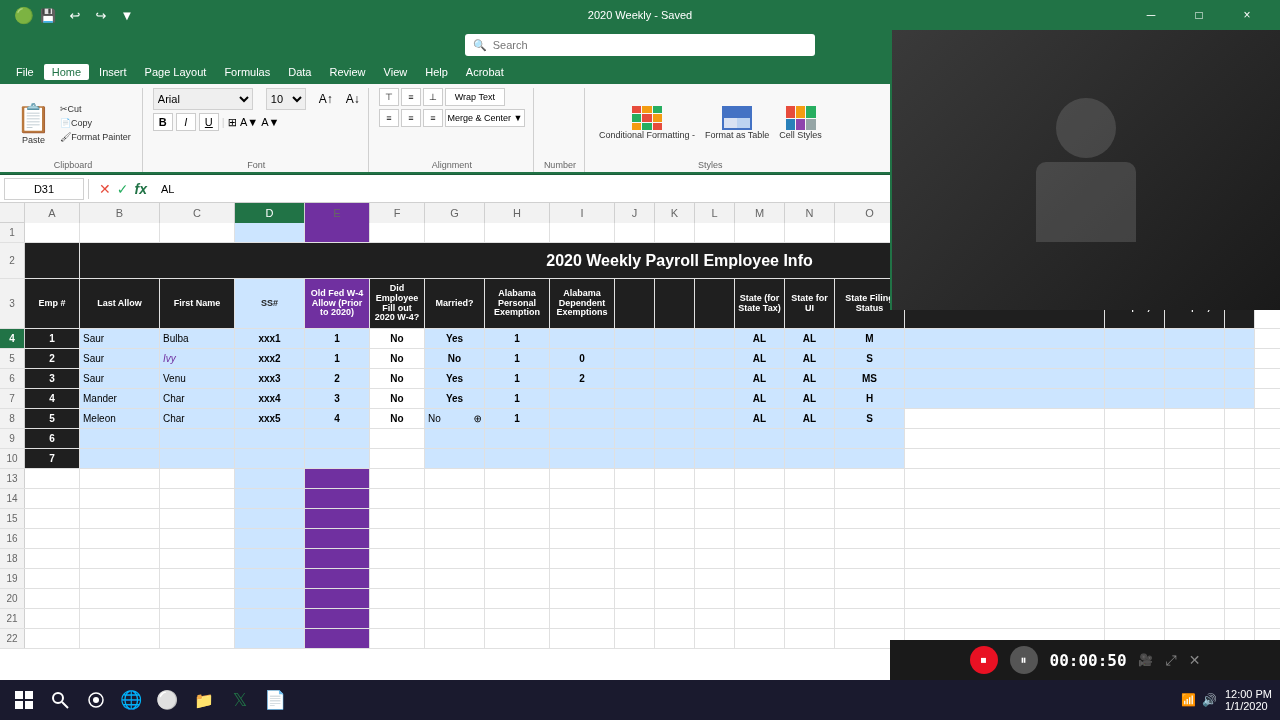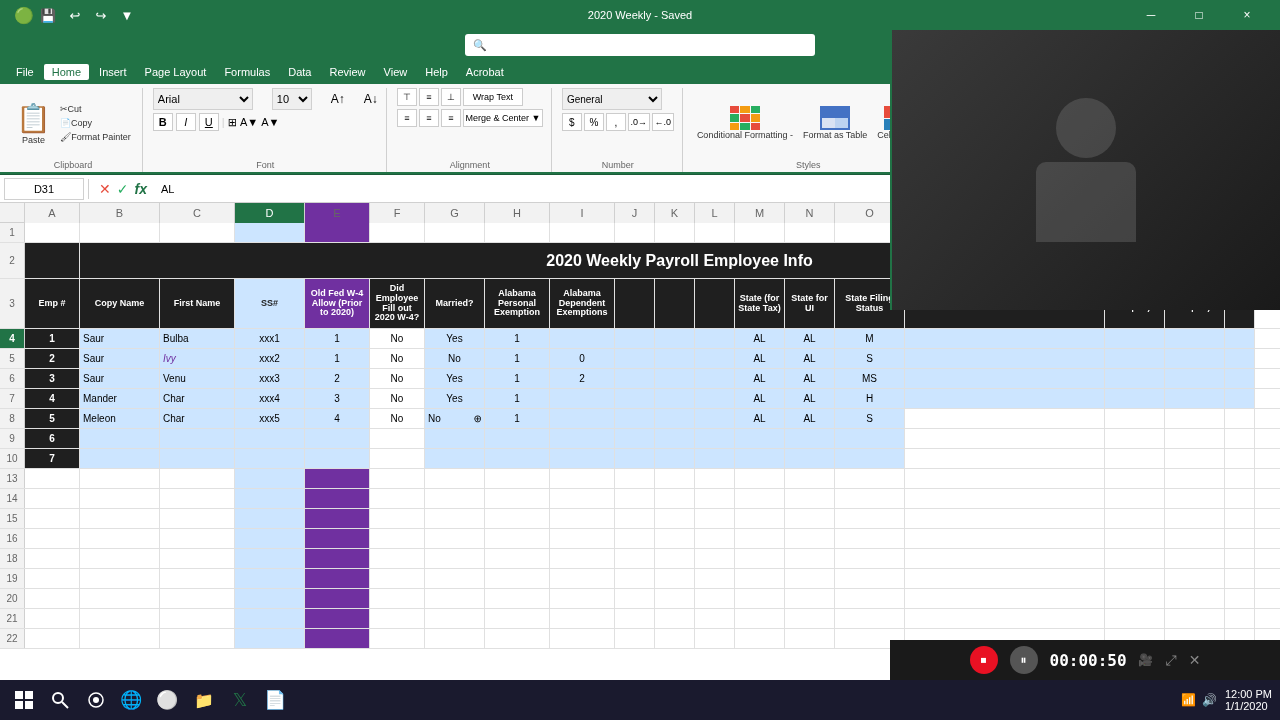--- a/index.html
+++ b/index.html
@@ -240,21 +240,21 @@
       font-size: 9px;
       text-align: center;
       justify-content: center;
       flex-wrap: wrap;
       white-space: normal;
       line-height: 1.1;
     }
     .cell.light-blue { background: #cce5ff; }
     .cell.purple { background: #7030a0; color: white; }
     .cell.dark-header { background: #1f1f1f; color: white; }
-    .cell.center { justify-content: center; text-align: center; }
+    .cell.center { justify-content: center; text-align: center; font-weight: bold; }
 
     
     .title-row .cell {
       background: #1f1f1f;
       color: white;
       font-size: 18px;
       font-weight: bold;
       justify-content: center;
     }
 
@@ -414,20 +414,21 @@
   <div class="window-controls">
     <div class="win-btn">─</div>
     <div class="win-btn">□</div>
     <div class="win-btn close">×</div>
   </div>
 </div>
 
 <div id="search-bar">
   <div class="search-box">
     <span>🔍</span>
+    <input type="text" style="border: none; outline: none; flex: 1 1 0%; font-size: 11px;" placeholder="Search">
   </div>
 </div>
 
 <div id="ribbon">
 
   <div id="menu-bar">
     <span class="menu-item">File</span>
     <span class="menu-item active">Home</span>
     <span class="menu-item">Insert</span>
     <span class="menu-item">Page Layout</span>
@@ -460,21 +461,21 @@
             <span>🖌</span>
               <span style="font-size:9px;">Format Painter</span>
           </div>
         </div>
       </div>
       <div class="ribbon-group-label">Clipboard</div>
     </div>
 
     <div class="ribbon-group">
       <div style="display:flex;flex-direction:column;gap:3px;">
-        <div style="display:flex;align-items:center;gap:19px;">
+        <div style="display:flex;align-items:center;gap:13px;">
           <select class="font-select">
             <option>Arial</option>
           </select>
           <select class="font-size-select">
             <option>10</option>
           </select>
           <span style="cursor:pointer;font-size:12px;">A↑</span>
           <span style="cursor:pointer;font-size:12px;">A↓</span>
         </div>
         <div style="display:flex;align-items:center;gap:3px;">
@@ -502,32 +503,20 @@
           <button style="width:20px;height:18px;border:1px solid #ccc;background:white;cursor:pointer;font-size:9px;">≡</button>
           <button style="width:20px;height:18px;border:1px solid #ccc;background:white;cursor:pointer;font-size:9px;">≡</button>
           <button style="width:20px;height:18px;border:1px solid #ccc;background:white;cursor:pointer;font-size:9px;">≡</button>
           <button style="width:80px;height:18px;border:1px solid #ccc;background:white;cursor:pointer;font-size:9px;">Merge &amp; Center ▼</button>
         </div>
       </div>
       <div class="ribbon-group-label">Alignment</div>
     </div>
 
     <div class="ribbon-group">
-      <div style="display:flex;flex-direction:column;gap:3px;">
-        <select style="width:100px;height:22px;font-size:10px;border:1px solid #d0d0d0;">
-          <option>General</option>
-        </select>
-        <div style="display:flex;gap:2px;">
-          <button style="width:20px;height:18px;border:1px solid #ccc;background:white;cursor:pointer;font-size:10px;">$</button>
-          <button style="width:20px;height:18px;border:1px solid #ccc;background:white;cursor:pointer;font-size:10px;">%</button>
-          <button style="width:20px;height:18px;border:1px solid #ccc;background:white;cursor:pointer;font-size:10px;">,</button>
-          <button style="width:22px;height:18px;border:1px solid #ccc;background:white;cursor:pointer;font-size:9px;">.0→</button>
-          <button style="width:22px;height:18px;border:1px solid #ccc;background:white;cursor:pointer;font-size:9px;">←.0</button>
-        </div>
-      </div>
       <div class="ribbon-group-label">Number</div>
     </div>
 
     <div class="ribbon-group">
       <div class="ribbon-buttons">
         <div class="ribbon-btn" style="min-width:60px;">
           <div style="display:grid;grid-template-columns:1fr 1fr 1fr;gap:1px;width:30px;height:24px;">
             <div style="background:#e74c3c;"></div>
               <div style="background:#f39c12;"></div>
               <div style="background:#27ae60;"></div>
@@ -629,21 +618,21 @@
 
     <div class="grid-row title-row" style="min-height:36px;">
       <div class="row-num">2</div>
       <div class="cell col-A dark-header"></div>
       <div class="cell" style="background:#1f1f1f;color:white;font-size:16px;font-weight:bold;justify-content:center;flex:1;text-align:center;" colspan="18">2020 Weekly Payroll Employee Info</div>
     </div>
 
     <div class="grid-row" style="min-height:50px;">
       <div class="row-num">3</div>
       <div class="cell col-A header-cell">Emp #</div>
-      <div class="cell col-B header-cell">Copy Name</div>
+      <div class="cell col-B header-cell">Last Allow</div>
       <div class="cell col-C header-cell">First Name</div>
       <div class="cell col-D header-cell light-blue" style="background:#cce5ff;color:#1f1f1f;">SS#</div>
       <div class="cell col-E header-cell" style="background:#7030a0;">Old Fed W-4 Allow (Prior to 2020)</div>
       <div class="cell col-F header-cell">Did Employee Fill out 2020 W-4?</div>
       <div class="cell col-G header-cell">Married?</div>
       <div class="cell col-H header-cell">Alabama Personal Exemption</div>
       <div class="cell col-I header-cell">Alabama Dependent Exemptions</div>
       <div class="cell col-rest header-cell"></div>
       <div class="cell col-rest header-cell"></div>
       <div class="cell col-rest header-cell"></div>

